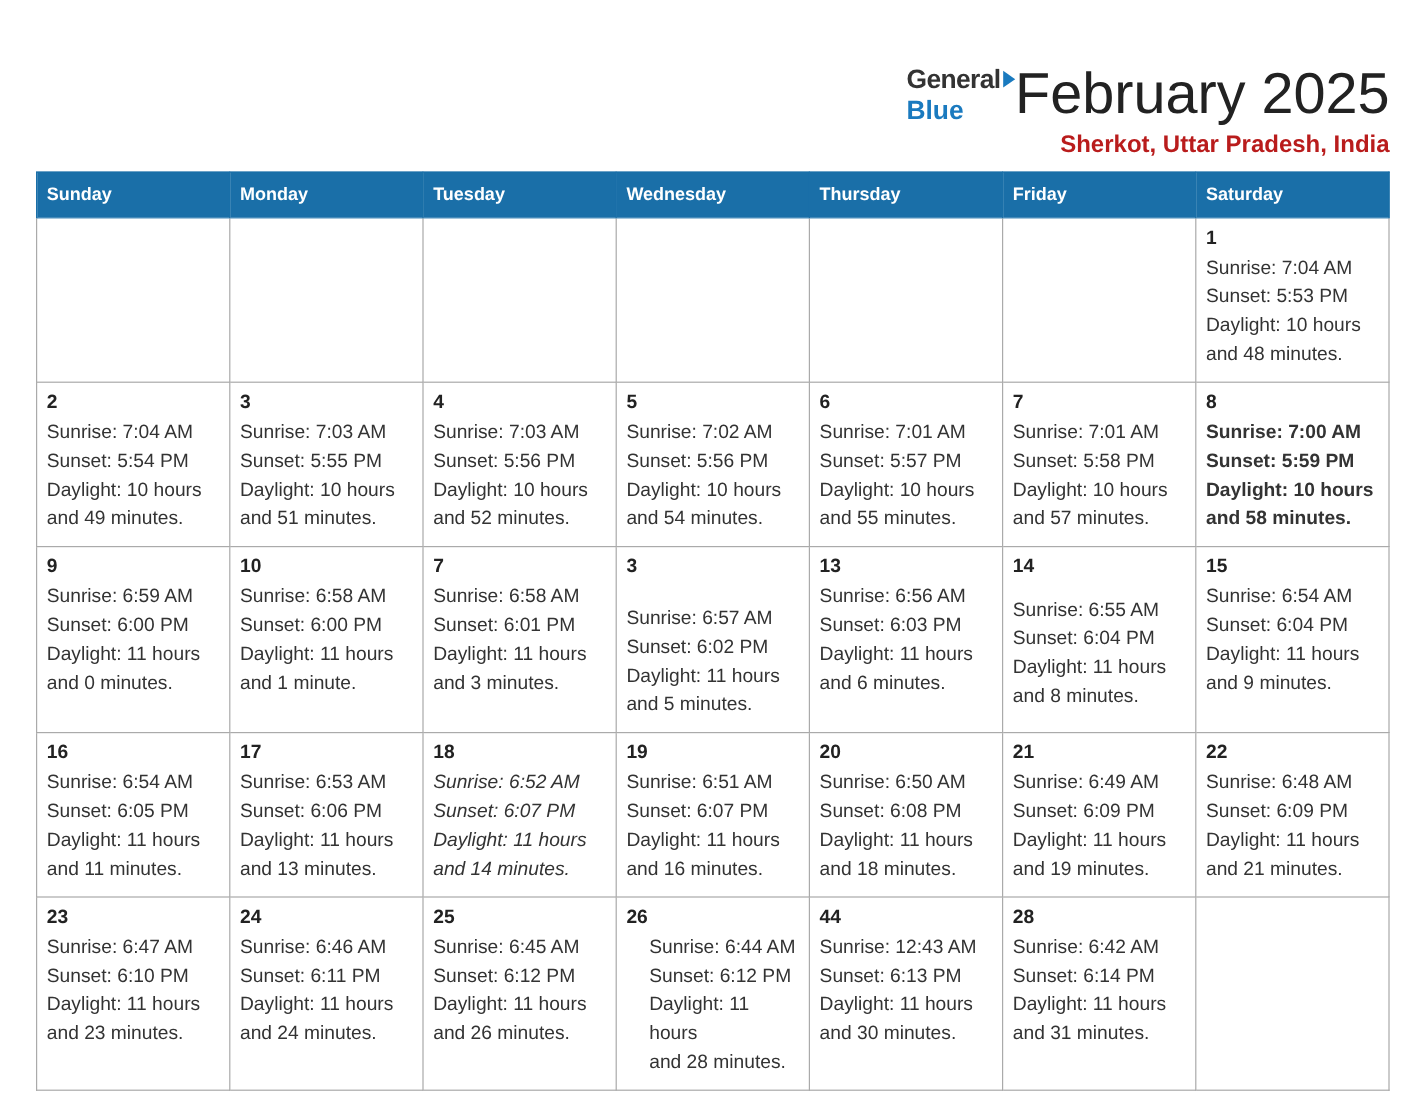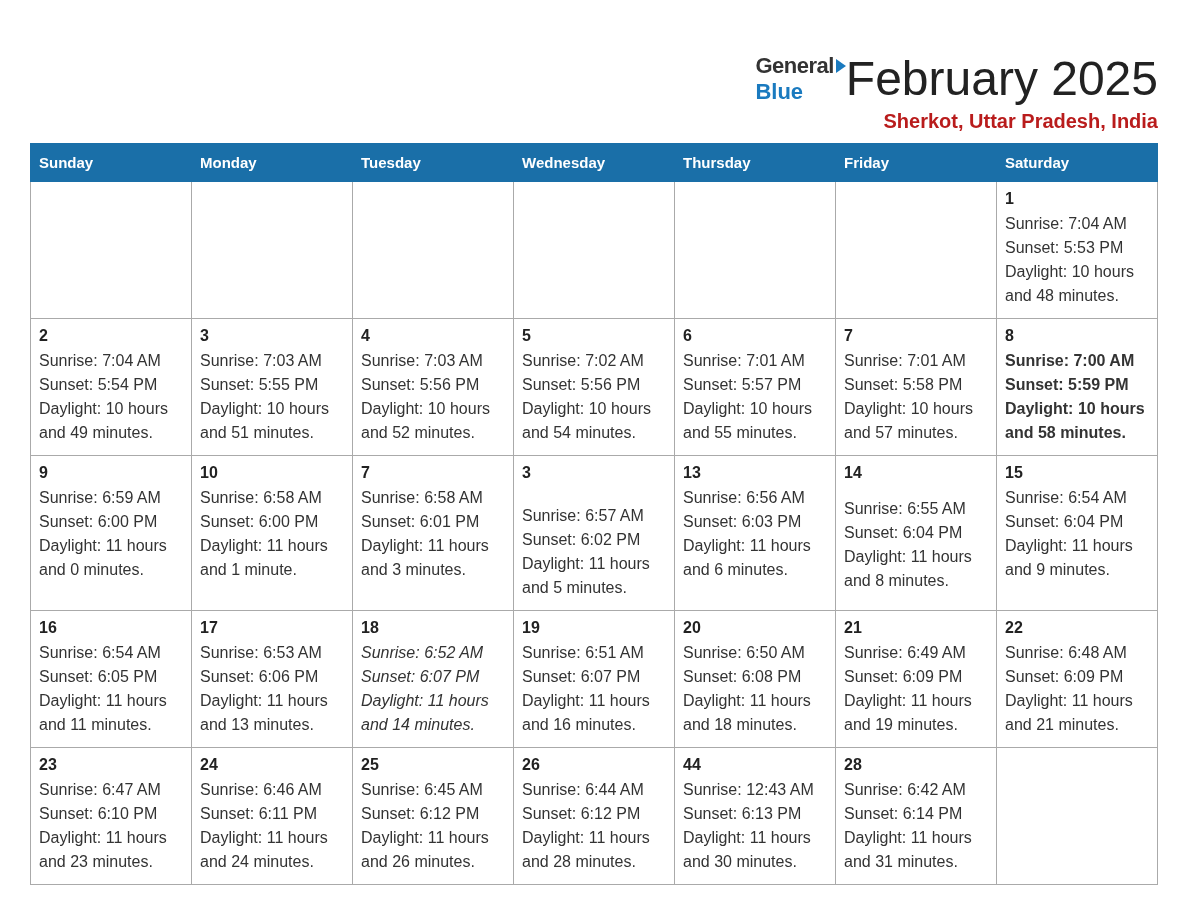--- a/index.html
+++ b/index.html
@@ -316,21 +316,21 @@
         </td>
         <td>
           <div class="day-number">25</div>
           <div class="day-info" style="white-space: pre-line;">Sunrise: 6:45 AM
 Sunset: 6:12 PM
 Daylight: 11 hours
 and 26 minutes.</div>
         </td>
         <td>
           <div class="day-number">26</div>
-          <div class="day-info" style="white-space: pre-line;">Sunrise: 6:44 AM
+          <div class="day-info" style="white-space: pre-line; margin-left: 19px;">Sunrise: 6:44 AM
 Sunset: 6:12 PM
 Daylight: 11 hours
 and 28 minutes.</div>
         </td>
         <td>
           <div class="day-number">44</div>
           <div class="day-info" style="white-space: pre-line;">Sunrise: 12:43 AM
 Sunset: 6:13 PM
 Daylight: 11 hours
 and 30 minutes.</div>

